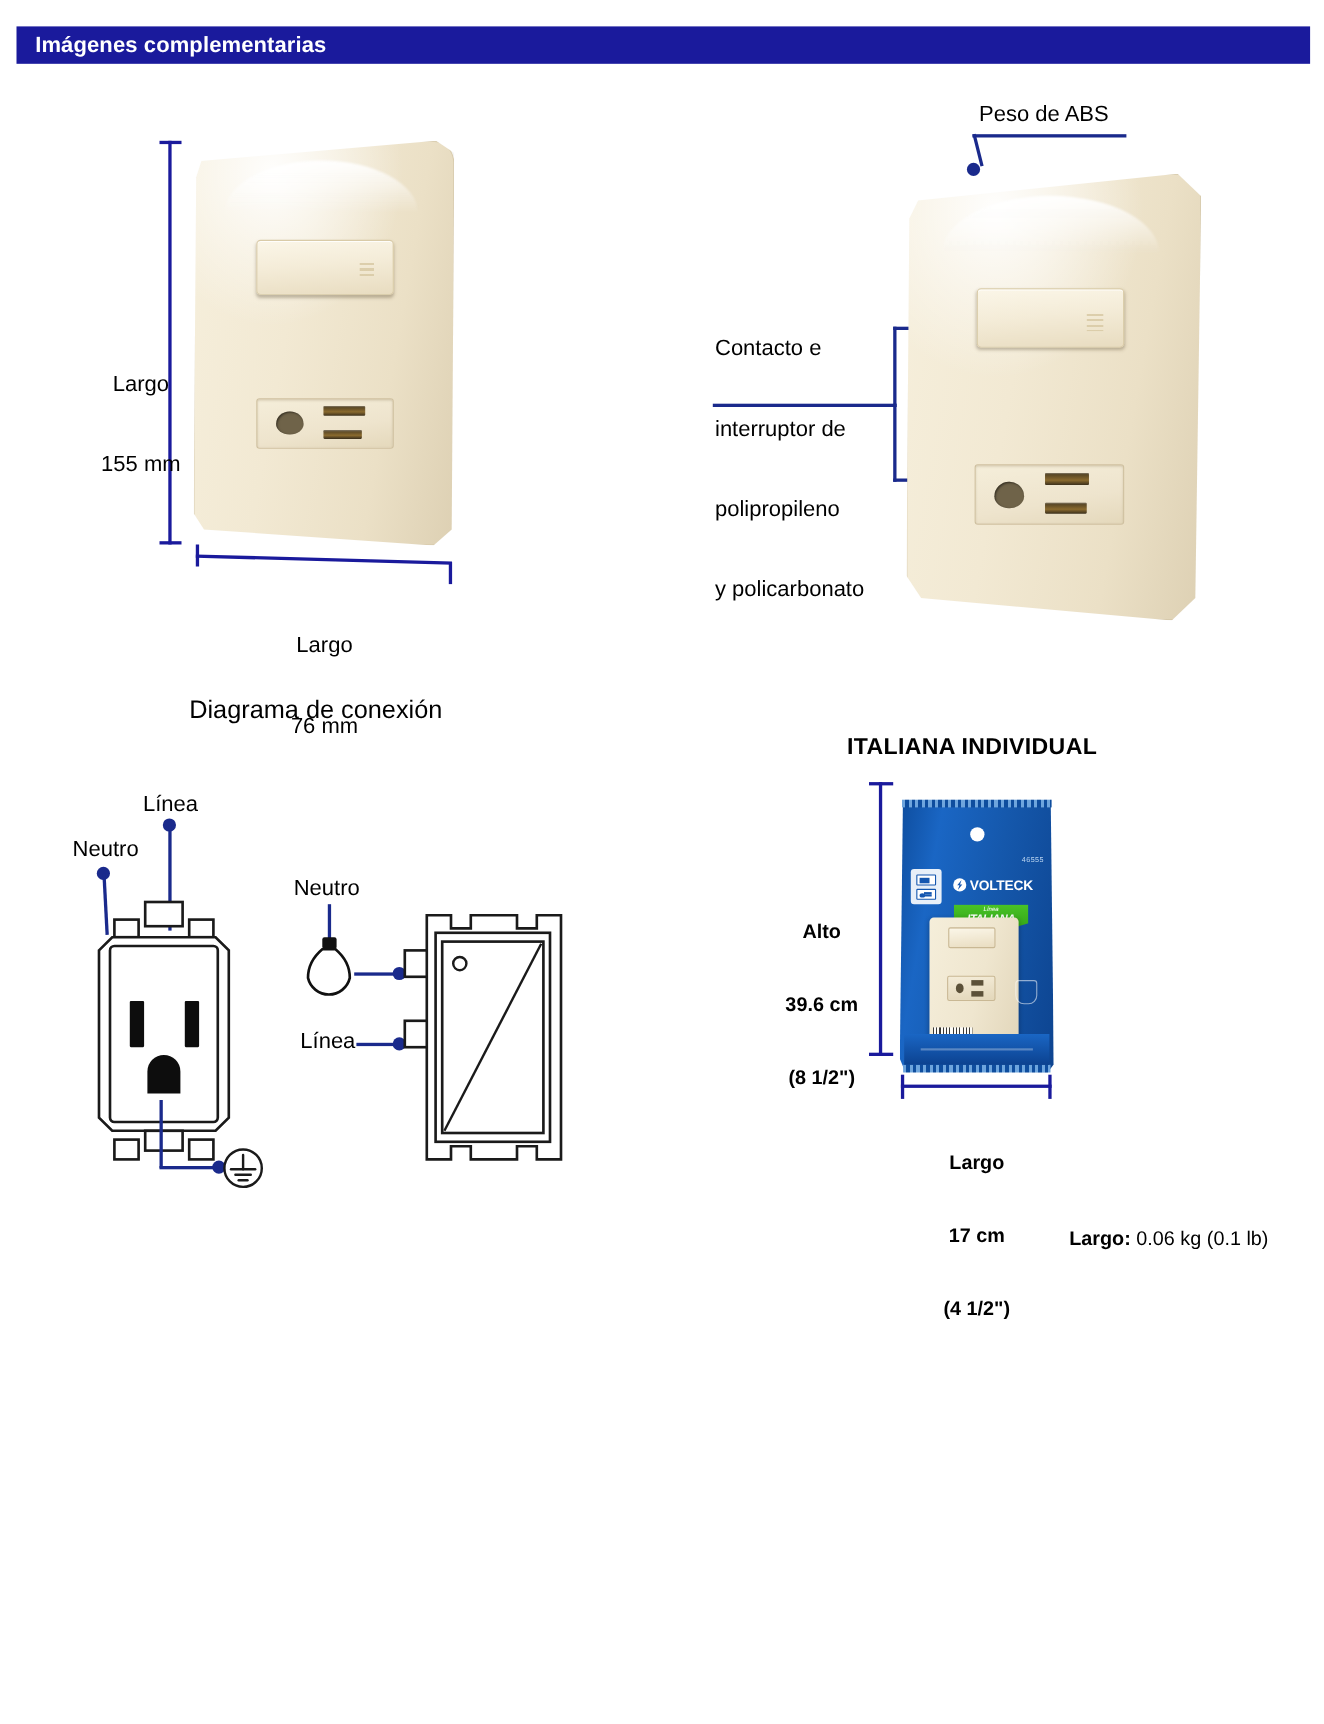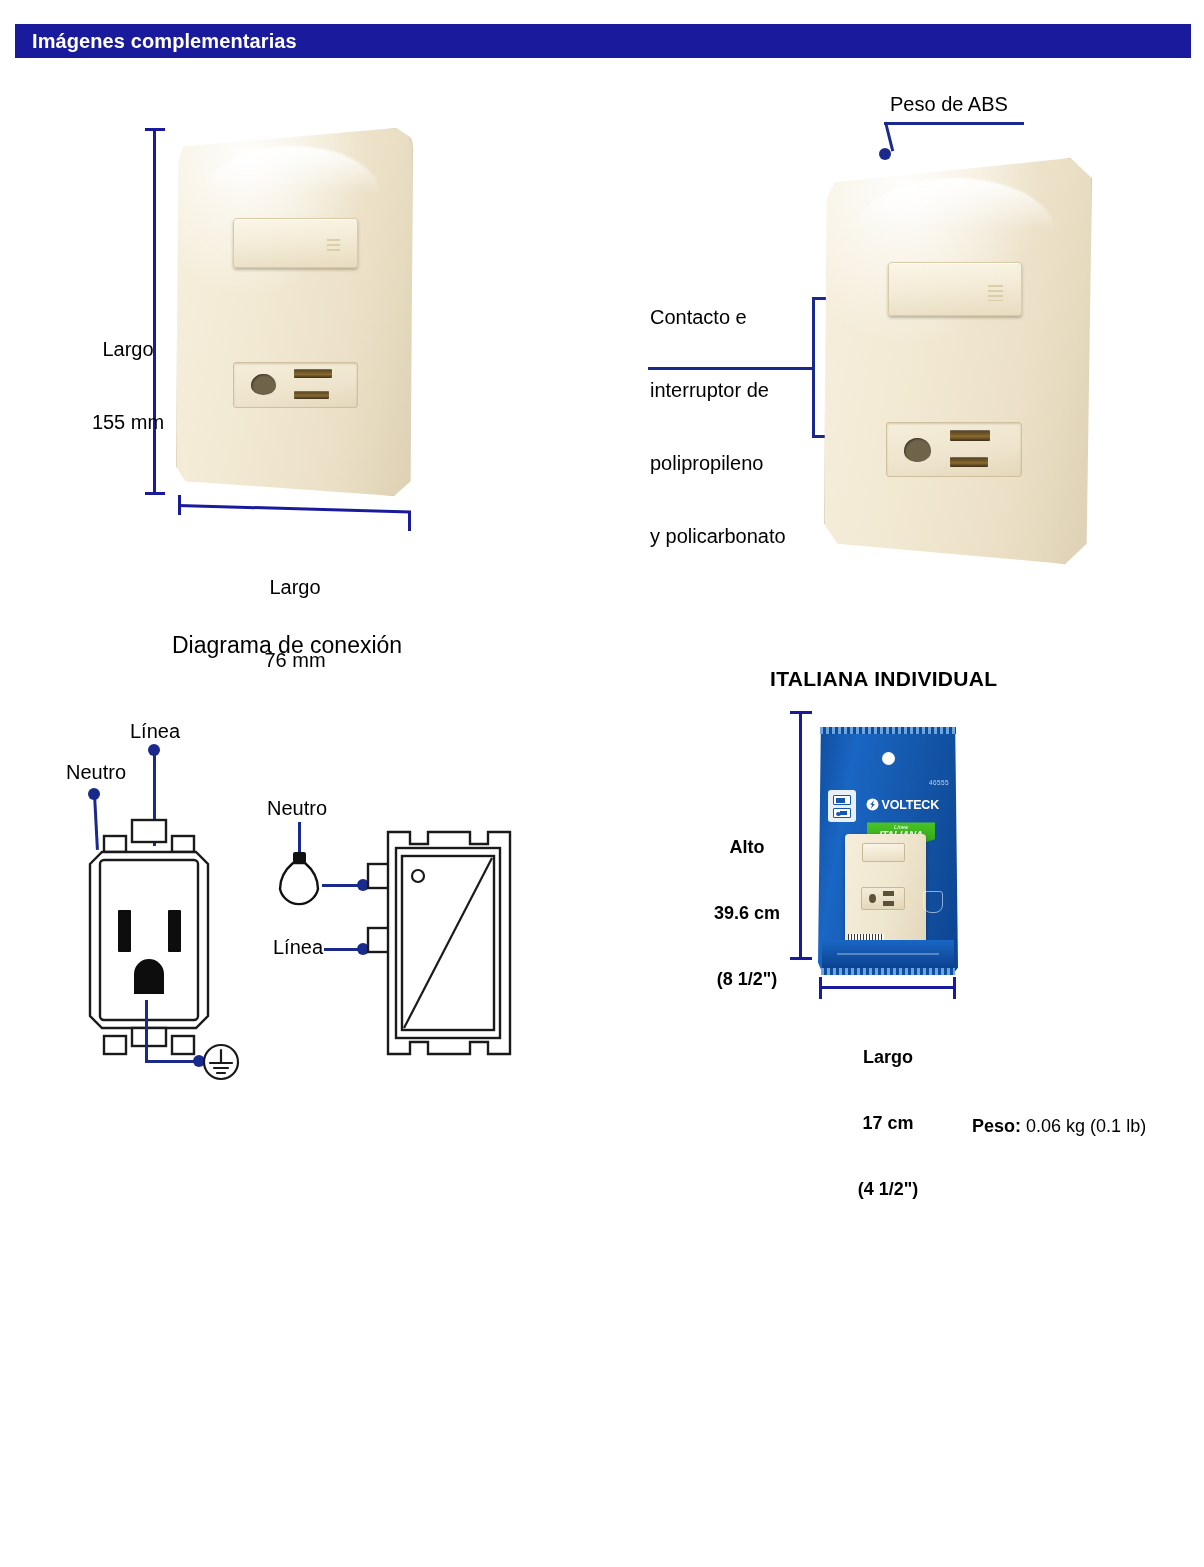--- a/index.html
+++ b/index.html
@@ -285,21 +285,21 @@
   <div class="dim-h" style="left:819px; top:986px; width:137px;"></div>
   <div class="cap-v" style="left:953px; top:977px; height:22px;"></div>
 
   <div class="txt c" style="left:818px; top:1003px; width:140px; font-size:18px; font-weight:bold;">
     <div>Largo</div>
     <div>17 cm</div>
     <div>(4 1/2")</div>
   </div>
 
   <div class="txt" style="left:952px; top:1094px; font-size:18px;">
-    <span style="font-weight:bold;">Peso:</span><span> </span><span>0.06 kg (0.1 lb)</span>
+    <span style="font-weight:bold;">Largo:</span><span> </span><span>0.06 kg (0.1 lb)</span>
   </div>
 
   <div class="bag" style="left:818px; top:712px; width:140px; height:248px;margin-top:15px;">
 
     <div style="position:absolute; inset:0;
                 background: linear-gradient(100deg,#0e4d9e 0%, #1a66c4 22%, #1558ac 55%, #0d4490 100%);
                 clip-path: polygon(2% 2%, 98% 0%, 100% 97%, 96% 100%, 3% 99%, 0% 95%);
                 box-shadow: 0 3px 9px rgba(0,0,0,.25);"></div>
 
     <div style="position:absolute; left:2px; top:0; width:136px; height:7px;

